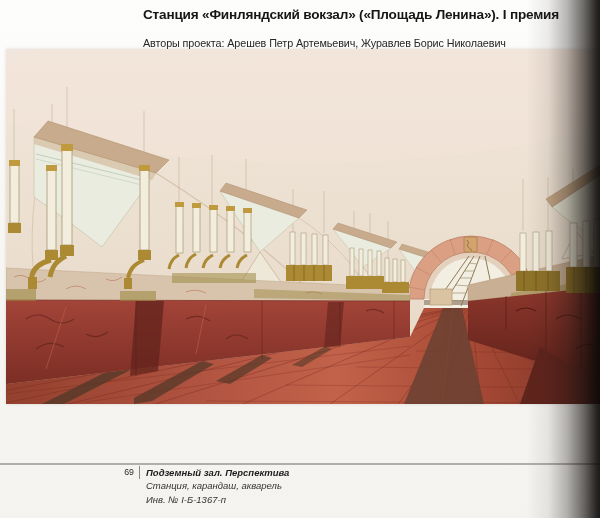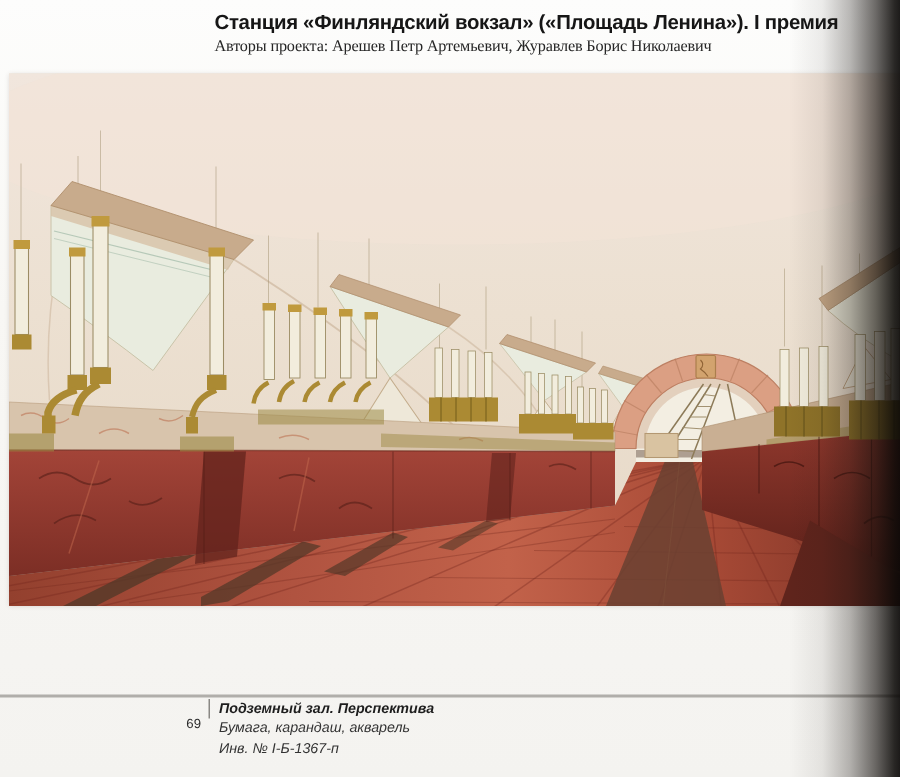--- a/index.html
+++ b/index.html
@@ -6,21 +6,21 @@
   body{
     width:600px;height:518px;position:relative;overflow:hidden;
     font-family:"Liberation Sans","DejaVu Sans",sans-serif;
     background:linear-gradient(180deg,#fdfdfc 0%,#f8f7f4 40%,#f4f3f0 100%);
     color:var(--c-text,#1a1a1a);
   }
   .page{position:absolute;inset:0;}
   
   .header{position:absolute;left:143px;top:7px;width:440px;}
   .header .title{font-size:13.6px;font-weight:bold;letter-spacing:-0.2px;line-height:16px;color:#161616;}
-  .header .subtitle{font-size:10.8px;letter-spacing:-0.1px;line-height:13px;margin-top:2px;color:#262626;font-family:Liberation Serif, serif;}
+  .header .subtitle{font-size:10.8px;letter-spacing:-0.1px;line-height:13px;margin-top:14px;color:#262626;}
   
   .artwork{
     position:absolute;left:6px;top:49px;width:594px;height:355px;
     box-shadow:inset 0 0 0 1px rgba(150,120,85,.35), 0 0 3px rgba(60,50,40,.15);
     background:#ece0d1;
   }
   .artwork svg{display:block;width:594px;height:355px;}
   
   .edge-shadow{
     position:absolute;top:0;right:0;width:74px;height:518px;pointer-events:none;z-index:5;
@@ -28,21 +28,21 @@
       rgba(28,23,18,0) 0%,
       rgba(28,23,18,.08) 30%,
       rgba(26,21,17,.30) 55%,
       rgba(20,16,13,.62) 78%,
       rgba(12,10,8,.88) 95%,
       rgba(10,8,7,.92) 100%);
   }
   
   .rule{position:absolute;left:0;top:463px;width:600px;height:2px;background:var(--c-rule,#b0aeaa);}
   .caption{position:absolute;left:118px;top:466px;display:flex;align-items:flex-start;}
-  .cap-num{width:16px;text-align:right;font-size:8.8px;color:#2b2b2b;padding-top:11px;}
+  .cap-num{width:16px;text-align:right;font-size:8.8px;color:#2b2b2b;padding-top:1px;}
   .cap-div{width:1px;height:13px;background:#8a8884;margin:0 6px 0 5px;margin-top:0px;}
   .cap-body{font-style:italic;font-size:9.5px;line-height:13.4px;color:#1d1d1d;}
   .cap-title{font-weight:bold;text-align:right;}
   .muted{color:#333;}
   
   .f-band{fill:var(--c-marble_band,#d8c4ac);}
   .f-tan{fill:var(--c-tan,#c8ab8c);}
   .f-sail{fill:var(--c-sail,#e9ecdf);}
   .f-gold{fill:var(--c-gold,#ab8a33);}
   .f-glass{fill:var(--c-glass,#f2eddd);}
@@ -339,19 +339,19 @@
     </svg>
   </div>
 
   <div class="rule"></div>
 
   <div class="caption">
     <div class="cap-num">69</div>
     <div class="cap-div"></div>
     <div class="cap-body">
       <div class="cap-title">Подземный зал. Перспектива</div>
-      <div class="muted">Бумага, карандаш, акварель</div>
+      <div class="muted">Станция, карандаш, акварель</div>
       <div class="muted">Инв. № I-Б-1367-п</div>
     </div>
   </div>
 
   <div class="edge-shadow"></div>
 </div>
 
 </body></html>

